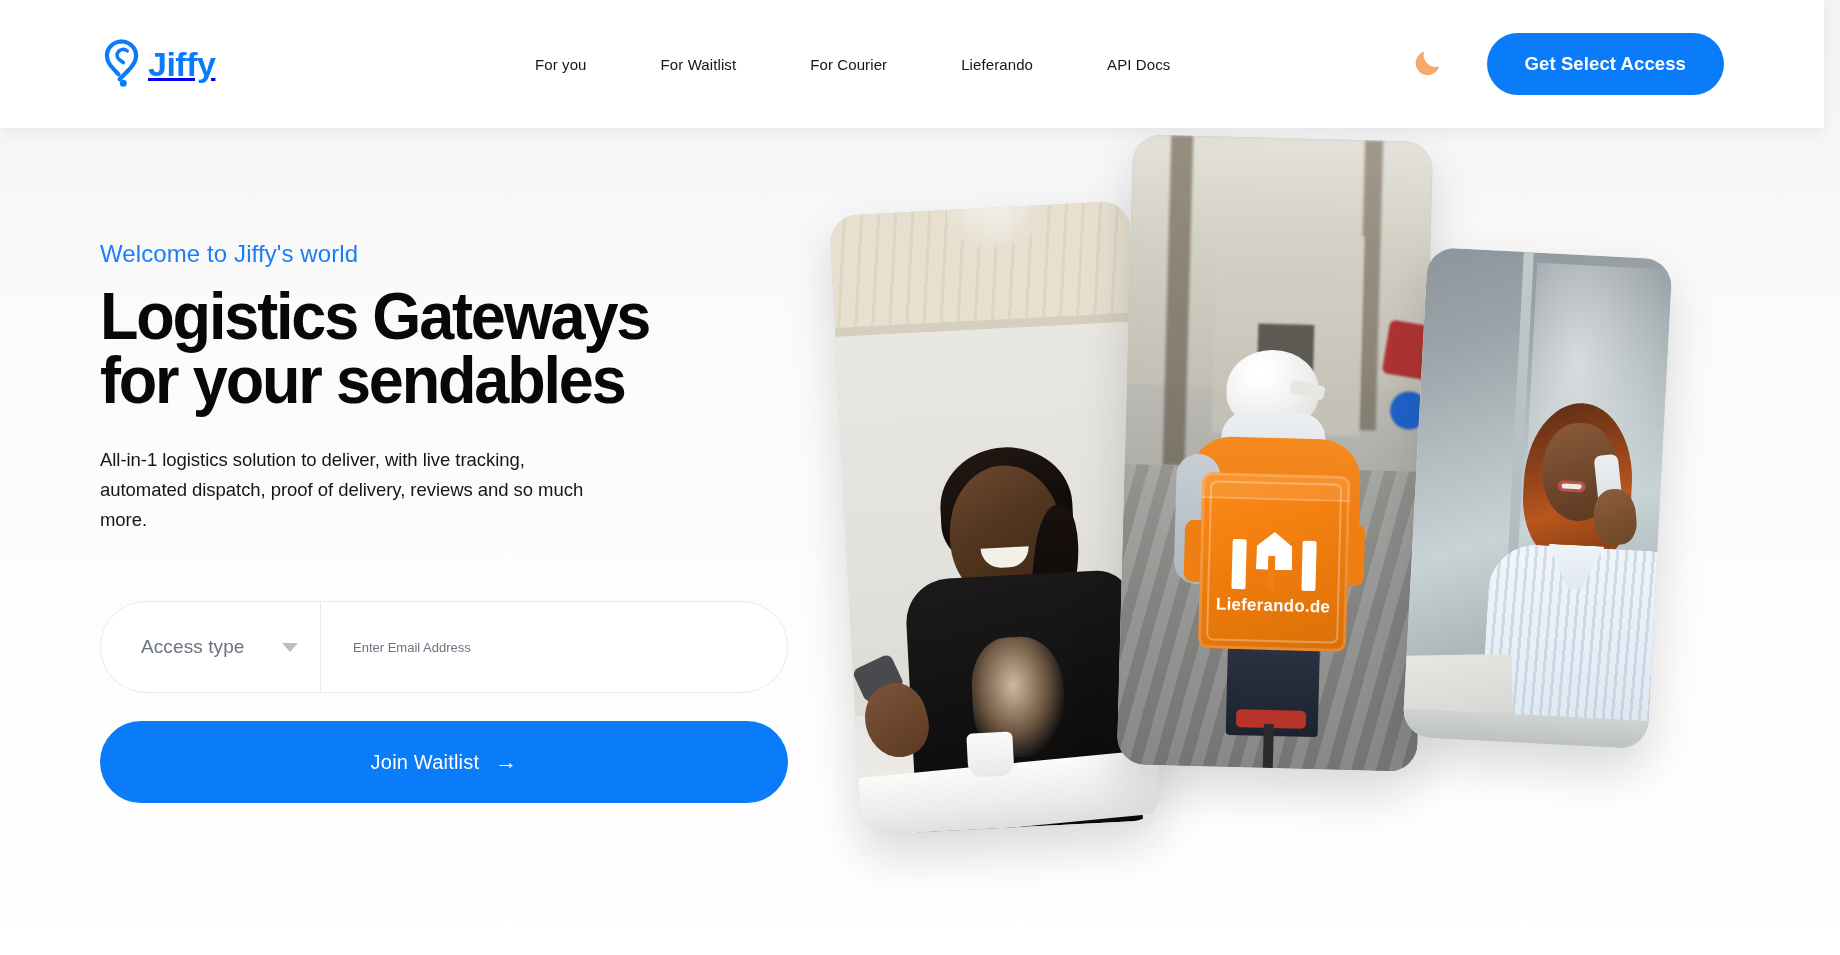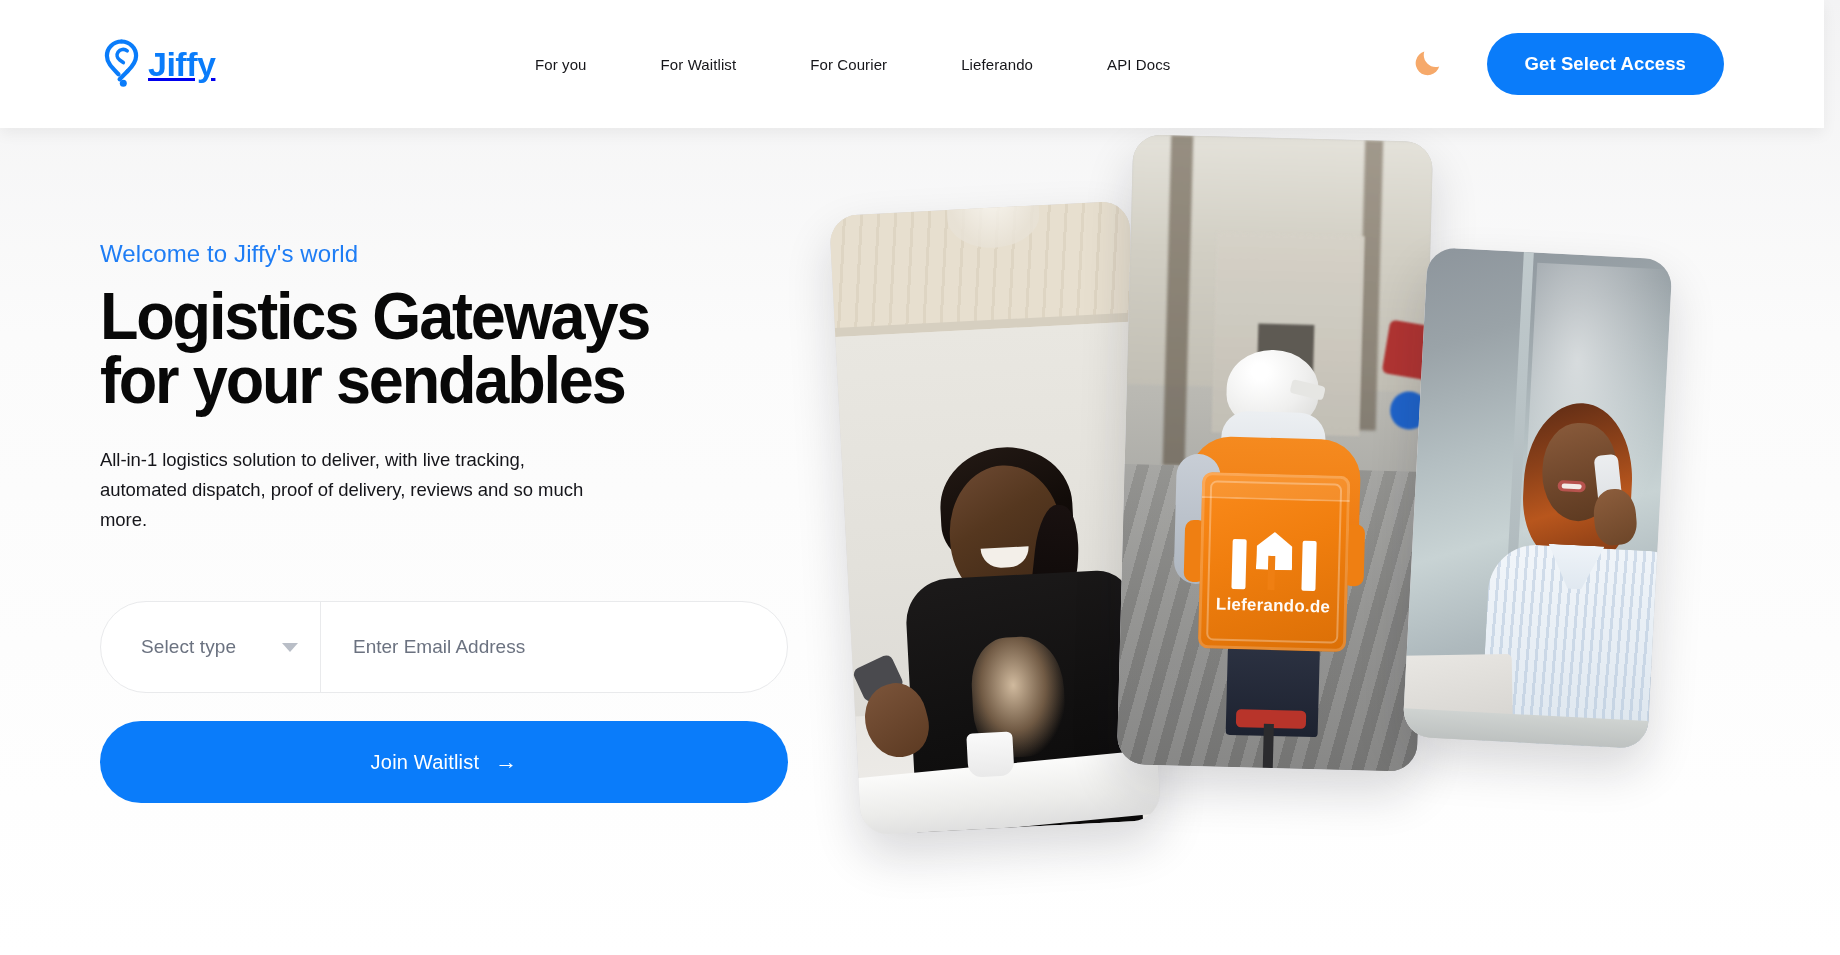--- a/index.html
+++ b/index.html
@@ -172,21 +172,21 @@
     border-top: 9px solid #b9bec7;
     margin-left: 10px;
   }
   .email-input {
     flex: 1;
     border: none;
     outline: none;
     background: transparent;
     padding: 0 30px 0 32px;
     font-family: "Liberation Sans", sans-serif;
-    font-size: 19px;
+    font-size: 13px;
     color: #15151a;
   }
   .email-input::placeholder { color: #6b7280; }
 
   .waitlist-button {
     margin-top: 28px;
     width: 688px;
     height: 82px;
     background: #0a7cfa;
     border: none;
@@ -533,21 +533,21 @@
   <section class="hero-left">
     <div class="eyebrow">Welcome to Jiffy's world</div>
     <h1 class="hero-title">Logistics Gateways
 for your sendables</h1>
     <p class="hero-sub">All-in-1 logistics solution to deliver, with live tracking,
 automated dispatch, proof of delivery, reviews and so much
 more.</p>
 
     <div class="signup-form">
       <div class="select-wrap">
-        <span class="select-value">Select type</span>
+        <span class="select-value">Access type</span>
         <span class="caret"></span>
       </div>
       <input class="email-input" type="text" placeholder="Enter Email Address" style="">
     </div>
 
     <button class="waitlist-button">
       <span>Join Waitlist</span>
       <span class="arrow-glyph">→</span>
     </button>
   </section>

